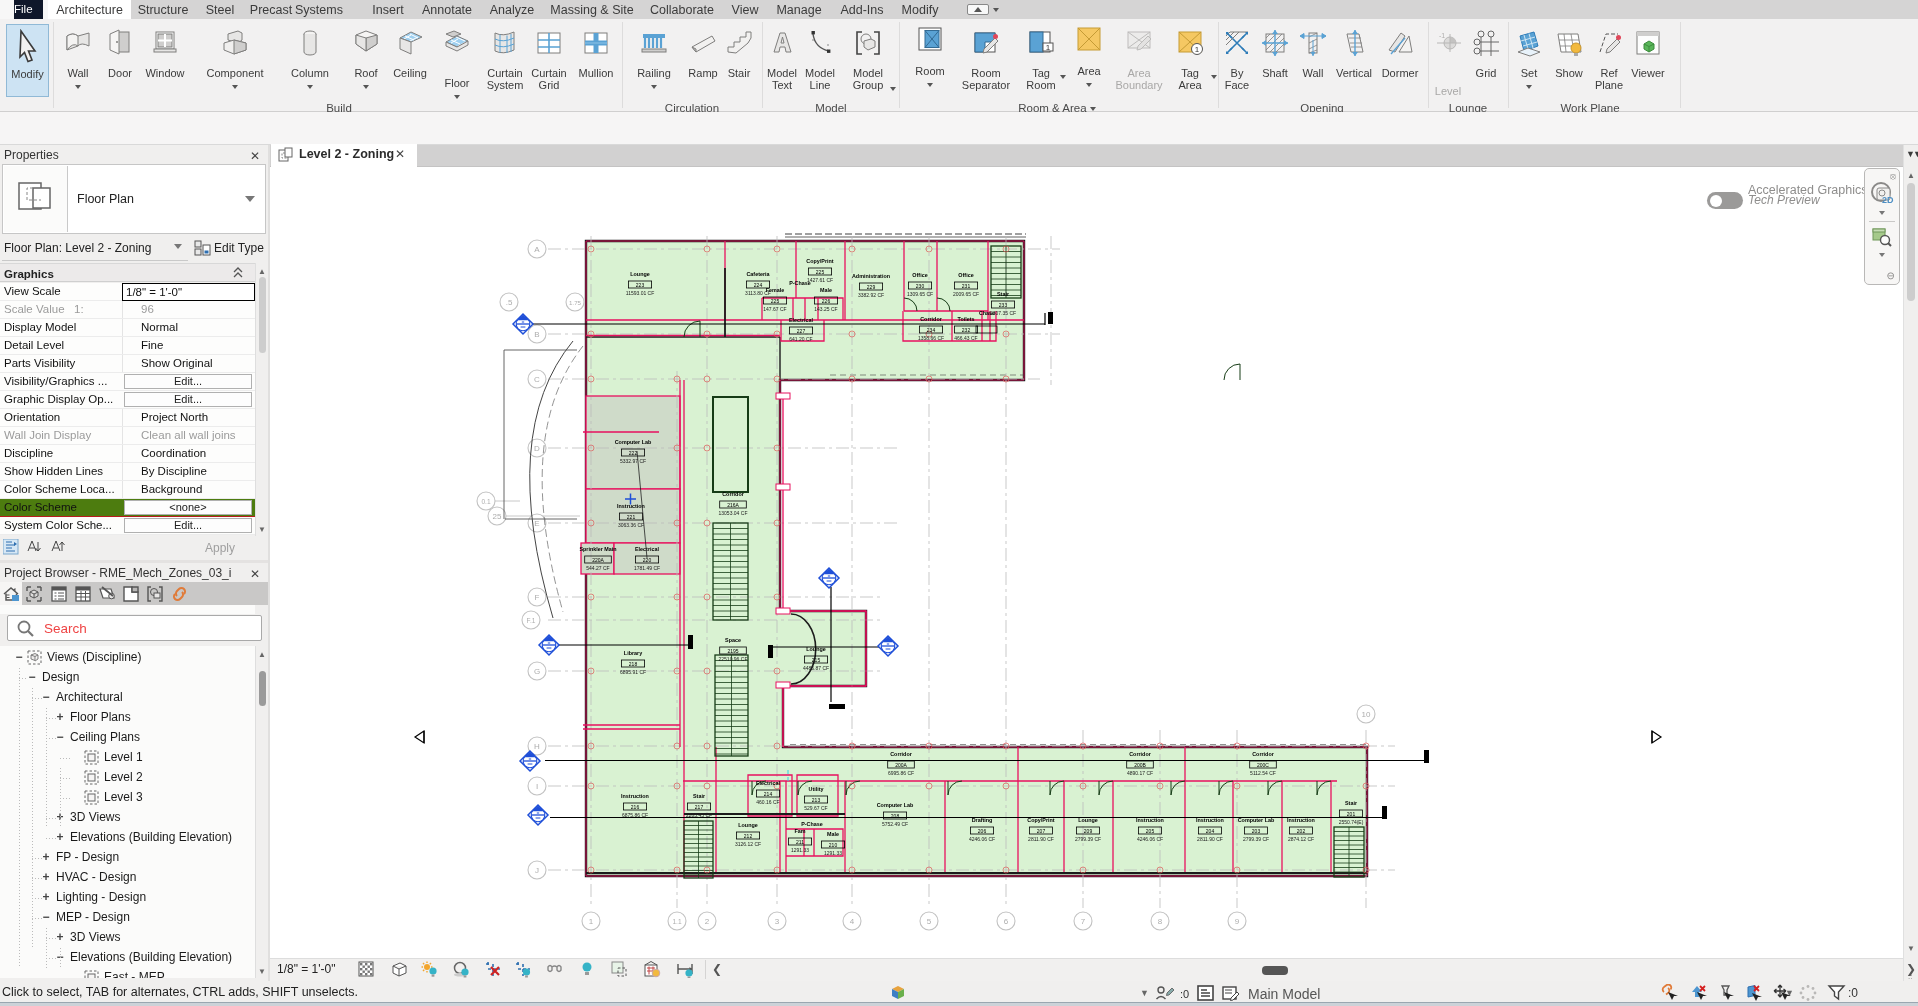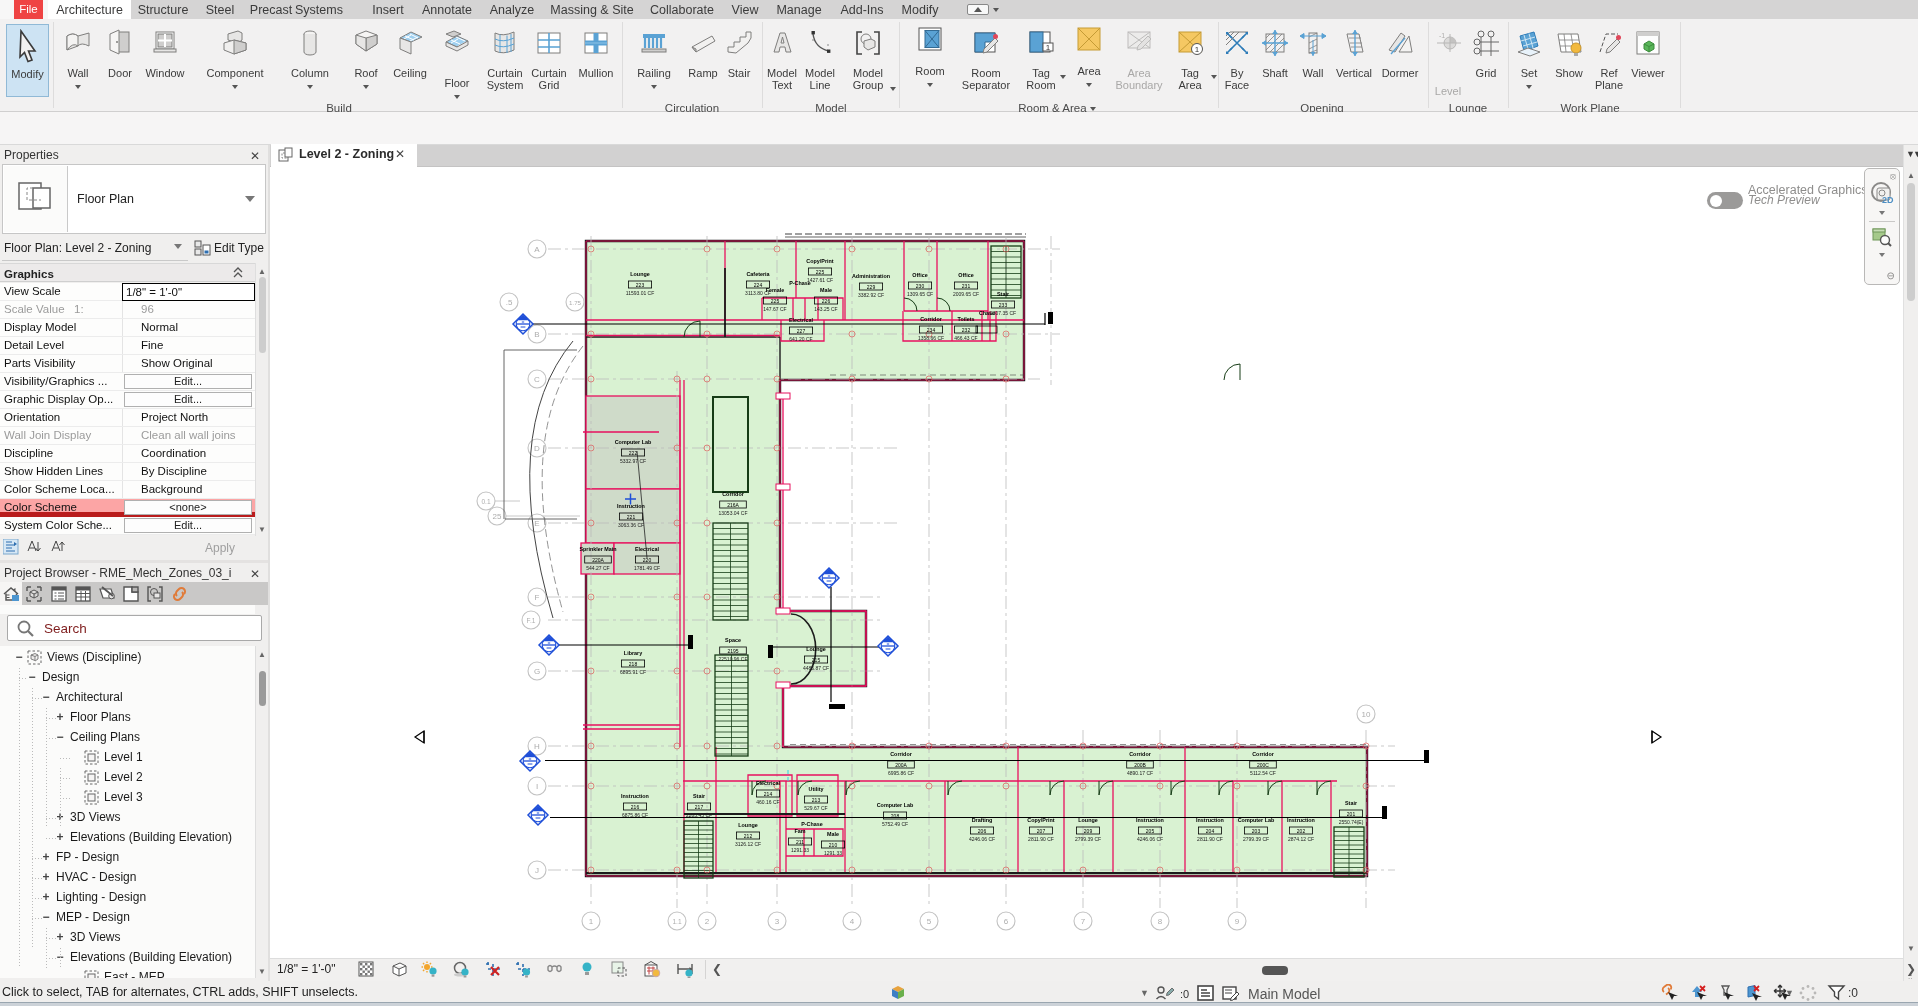--- a/index.html
+++ b/index.html
@@ -1,19 +1,19 @@
 <!DOCTYPE html>
 <html><head><meta charset="utf-8">
 <style>
 *{margin:0;padding:0;box-sizing:border-box}
 html,body{width:1918px;height:1006px;overflow:hidden;font-family:"Liberation Sans",sans-serif;background:#f0efee;position:relative}
 .abs{position:absolute}
 #tabrow{left:0;top:0;width:1918px;height:19px;background:#d5d4d4}
 #tabrow .white{position:absolute;left:0;top:0;width:131px;height:19px;background:#f7f7f7}
-#filebtn{left:14px;top:0;width:29px;height:19px;background:#ef4444;color:#fff;font-size:11.5px;text-align:center;line-height:19px}
+#filebtn{left:14px;top:0;width:29px;height:19px;background:#0f172a;color:#fff;font-size:11.5px;text-align:left;line-height:19px}
 .tab{top:0;height:19px;font-size:12.5px;color:#3b3b3b;line-height:20px;text-align:center}
 #ribbon{left:0;top:19px;width:1918px;height:93px;background:#f2f1f1;border-bottom:1px solid #d0cfcf}
 .rtool{position:absolute;text-align:center;color:#3b3b3b;font-size:11px;line-height:12px}
 .rtool svg{display:block;margin:0 auto}
 .glabel{position:absolute;top:83px;font-size:11.5px;color:#4a4a4a;text-align:center;width:120px}
 .gsep{position:absolute;top:3px;width:1px;height:86px;background:#dddcdc}
 .adn{display:inline-block;width:0;height:0;border-left:3.5px solid transparent;border-right:3.5px solid transparent;border-top:4px solid #555;vertical-align:middle}
 #optbar{left:0;top:112px;width:1918px;height:33px;background:#f6f5f5;border-bottom:1px solid #d9d9d9}
 #leftcol{left:0;top:145px;width:270px;height:858px;background:#f0efee}
 .ptitle{position:absolute;height:17px;font-size:12px;color:#333;padding-left:4px;line-height:16px}
@@ -433,21 +433,21 @@
     <div class="vl" style="border-left:1px solid #e4e4e4">Coordination</div>
   </div>
 <div class="abs prow" style="left:0;top:463px;width:255px;height:18px;font-size:11.5px;line-height:17px;color:#111;background:#fdfdfc;border-bottom:1px solid #ececec">
     <div class="nm">Show Hidden Lines</div>
     <div class="vl" style="border-left:1px solid #e4e4e4">By Discipline</div>
   </div>
 <div class="abs prow" style="left:0;top:481px;width:255px;height:18px;font-size:11.5px;line-height:17px;color:#111;background:#fdfdfc;border-bottom:1px solid #ececec">
     <div class="nm">Color Scheme Loca...</div>
     <div class="vl" style="border-left:1px solid #e4e4e4">Background</div>
   </div>
-<div class="abs prow" style="left:0;top:499px;width:255px;height:18px;font-size:11.5px;line-height:17px;color:#111;background:#fca5a5;border-bottom:5px solid #b91c1c">
+<div class="abs prow" style="left:0;top:499px;width:255px;height:18px;font-size:11.5px;line-height:17px;color:#111;background:#4d7c0f;border-bottom:1px solid #b91c1c">
     <div class="nm">Color Scheme</div>
     <div class="btn">&lt;none&gt;</div>
   </div>
 <div class="abs prow" style="left:0;top:517px;width:255px;height:18px;font-size:11.5px;line-height:17px;color:#111;background:#fdfdfc;border-bottom:1px solid #ececec">
     <div class="nm">System Color Sche...</div>
     <div class="btn">Edit...</div>
   </div>
 <div class="abs" style="left:3px;top:539px"><svg width="62" height="16" viewBox="0 0 62 16">
 <rect x="0" y="0" width="15" height="15" fill="#d6e7f5" stroke="#7aa7cc"></rect>
 <path d="M3 3 h6 M3 6 h9 M3 9 h6 M3 12 h9" stroke="#2e6fb0"></path>
@@ -511,21 +511,21 @@
         <path d="M7 11 a3.5 3.5 0 0 1 0 -5 l2 -2 a3.5 3.5 0 0 1 5 5"></path>
         <path d="M12 7 a3.5 3.5 0 0 1 0 5 l-2 2 a3.5 3.5 0 0 1 -5 -5"></path>
       </g>
     </svg></div>
 <div class="abs" style="left:0;top:605px;width:255px;height:9px;background:#fbfbfa"></div>
 <div class="abs" style="left:7px;top:615px;width:255px;height:26px;background:#fff;border:1px solid #a9a9a9;border-radius:2px">
 <svg width="20" height="20" viewBox="0 0 20 20" style="position:absolute;left:8px;top:3px">
       <circle cx="8" cy="8" r="5.5" fill="none" stroke="#777" stroke-width="1.8"></circle>
       <path d="M12 12 L17 17" stroke="#777" stroke-width="2.2"></path>
     </svg>
-<span style="position:absolute;left:36px;top:5px;font-size:13.5px;color:#7f1d1d">Search</span>
+<span style="position:absolute;left:36px;top:5px;font-size:13.5px;color:#ef4444">Search</span>
   </div>
 <div class="abs" style="left:0;top:646px;width:255px;height:332px;background:#fbfbfa;overflow:hidden">
 <div class="abs" style="left:0;top:2px;width:255px;height:20px;font-size:12px;line-height:19px;color:#1a1a1a">
       <span style="position:absolute;left:13px;top:0;width:12px;text-align:center;color:#444;font-weight:bold;font-size:12px">−</span>
       <span style="position:absolute;left:27px;top:0">
         <svg width="15" height="15" viewBox="0 0 15 15" style="position:absolute;top:2px">
           <rect x="1" y="1" width="13" height="13" fill="none" stroke="#666" stroke-dasharray="2.5 2"></rect>
           <path d="M4 5 l4-1.5 3 1.5 -3 1.5 Z M4 5 v4 l4 1.5 v-4 M11 5 v4 l-3 2" fill="#eceae9" stroke="#666" stroke-width=".8"></path>
         </svg>
       </span>

